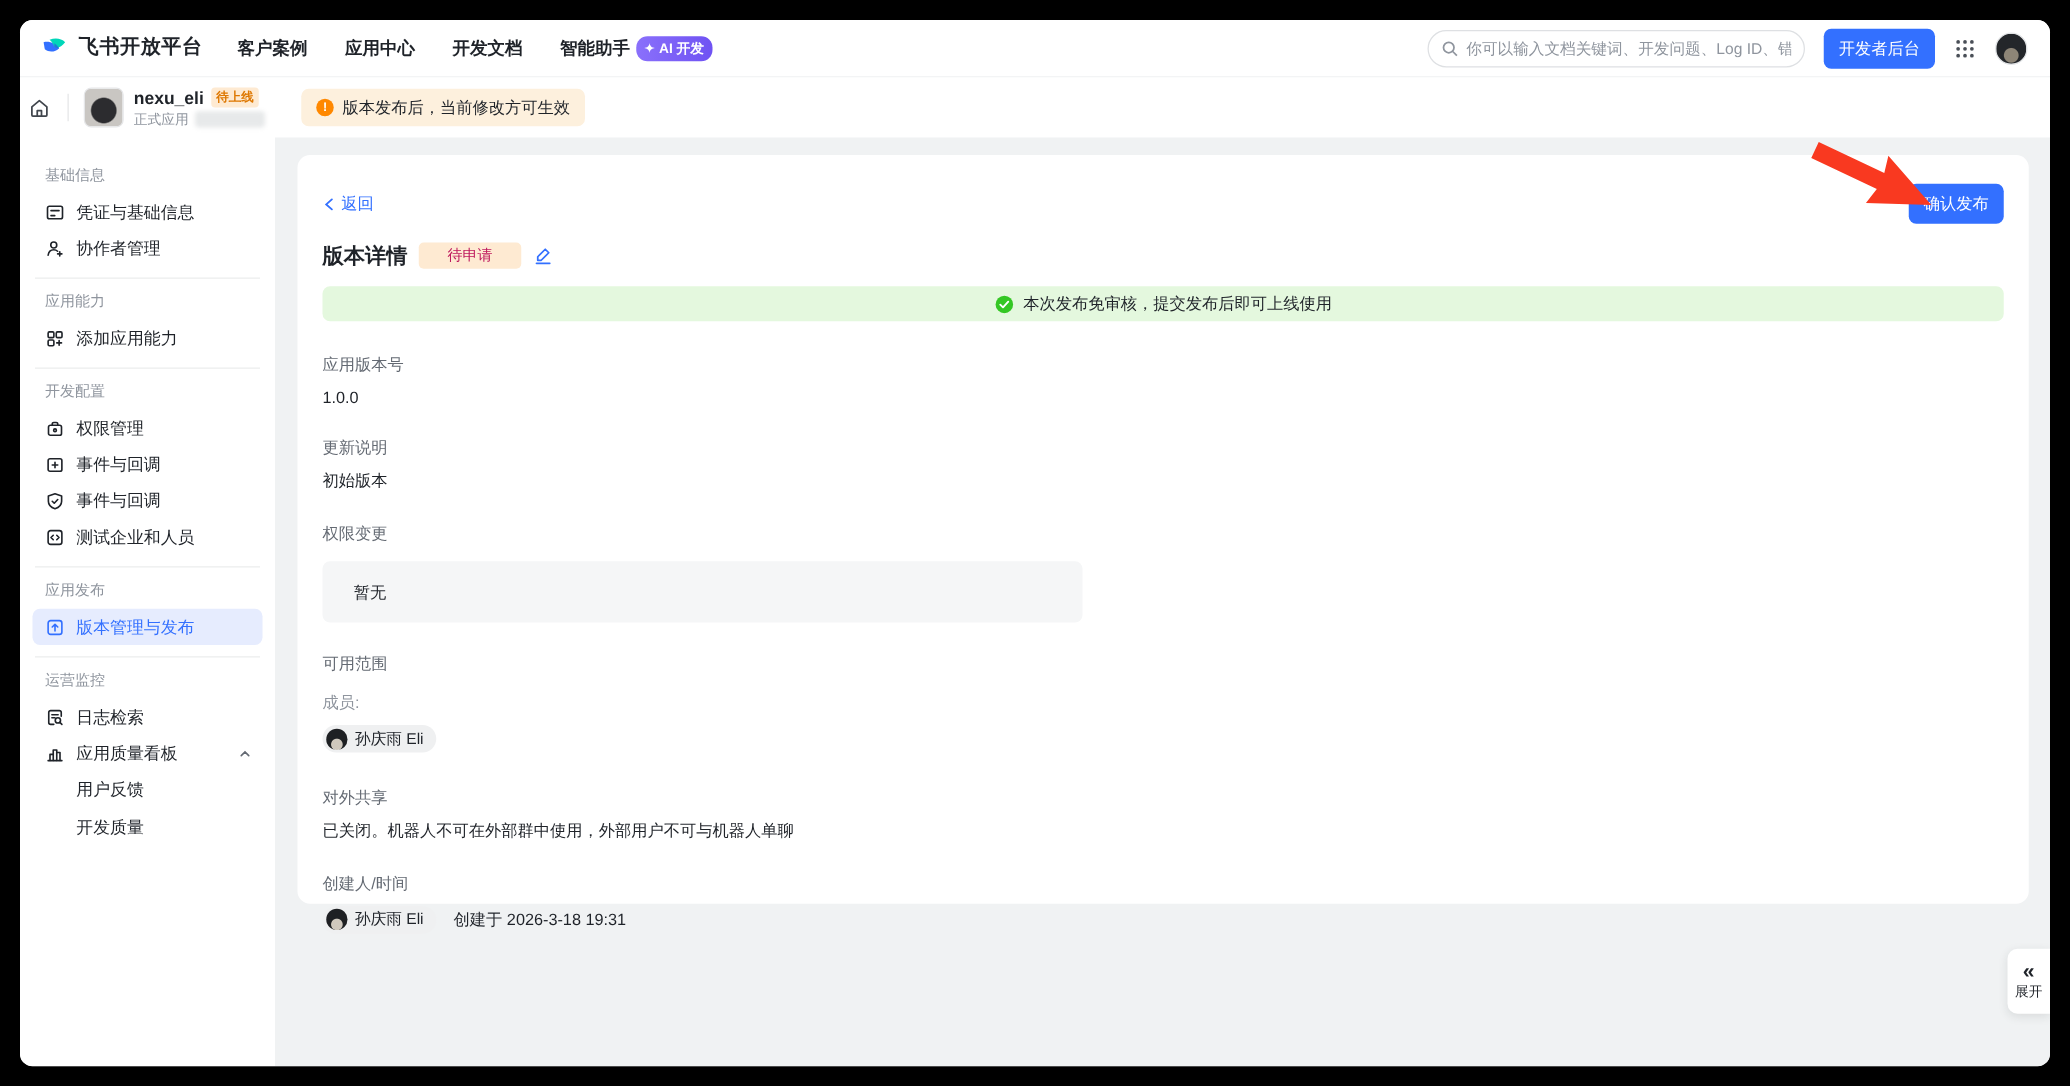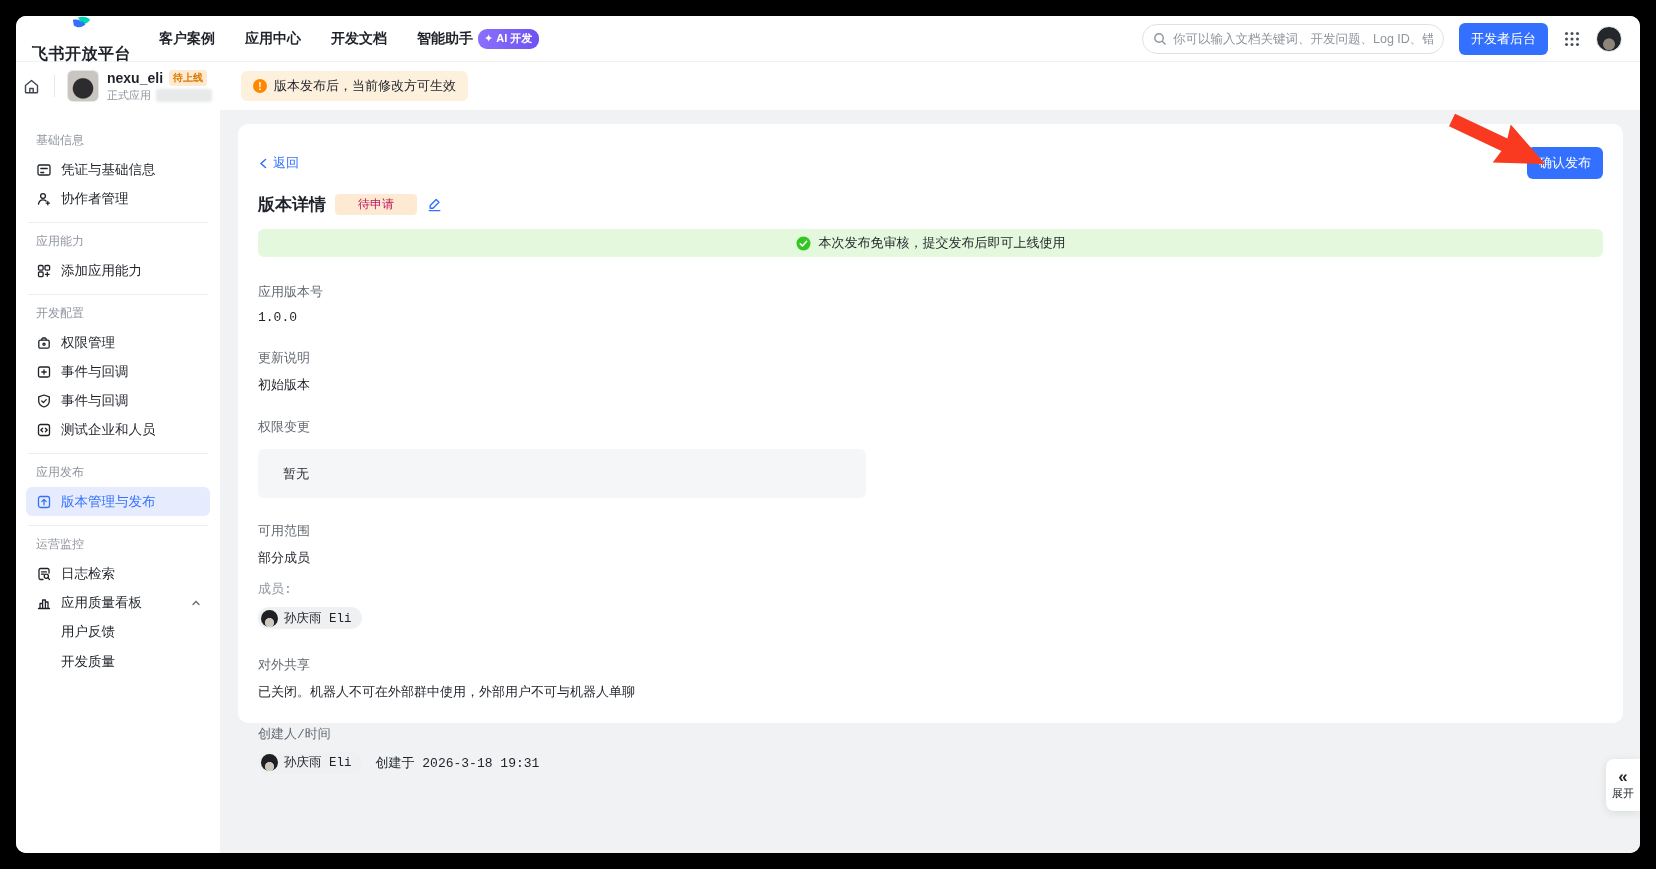--- a/index.html
+++ b/index.html
@@ -14,21 +14,21 @@
   .window {
     position:absolute; left:16px; top:16px; width:1624px; height:837px;
     background:#fff; border-radius:10px; overflow:hidden;
     display:flex; flex-direction:column;
   }
   
   .topnav {
     height:46px; flex:0 0 46px; display:flex; align-items:center;
     padding:0 18px 0 16px; background:#fff; border-bottom:1px solid #f0f1f2;
   }
-  .brand { display:flex; align-items:center; gap:8px;flex-direction:column; }
+  .brand { display:flex; gap:8px; }
   .brand-name { font-size:16px; font-weight:bold; letter-spacing:.5px; }
   .nav-menu { display:flex; align-items:center; gap:30px; margin-left:28px; }
   .nav-item { font-size:14px; font-weight:600; cursor:pointer; }
   .nav-assistant { display:flex; align-items:center; gap:5px; }
   .ai-badge {
     background:linear-gradient(90deg,#8a70fb,#6f52f3); color:#fff; font-size:11px;
     padding:2px 7px 3px 6px; border-radius:9px; display:inline-flex; align-items:center; gap:3px;
     font-weight:600;
   }
   .nav-right { margin-left:auto; display:flex; align-items:center; gap:15px; }
@@ -105,21 +105,21 @@
   .card-top { display:flex; align-items:center; justify-content:space-between; padding-top:23px; }
   .back-link { display:flex; align-items:center; gap:4px; color:#3370ff; font-size:13px; cursor:pointer; }
   .title-row { display:flex; align-items:center; gap:9px; margin-top:14px; }
   .page-title { font-size:17px; font-weight:700; }
   .badge-apply { background:#feead2; color:#be185d; font-size:12px; padding:2px 23px; border-radius:4px; }
   .edit-icon { width:17px; height:17px; display:flex; cursor:pointer; }
   .success-banner {
     margin-top:13px; height:28px; background:#e4f8de; border-radius:6px;
     display:flex; align-items:center; gap:8px; padding:0 13px; font-size:13px;justify-content:center;
   }
-  .fields { margin-top:26px;font-family:Liberation Mono, monospace; }
+  .fields { margin-top:26px; }
   .field { margin-bottom:24px; }
   .field-label { font-size:13px; color:#646a73; }
   .field-value { font-size:13px; color:#1f2329; margin-top:9px; }
   .perm-box {
     margin-top:13px; width:608px; height:49px; background:#f5f6f7; border-radius:6px;
     display:flex; align-items:center; padding-left:25px; font-size:13px;
   }
   .sub-label { font-size:13px; color:#8f959e; margin-top:13px; }
   .member-chip {
     margin-top:9px; display:inline-flex; align-items:center; gap:6px;
@@ -392,21 +392,20 @@
 
           <div class="field">
             <div class="field-label">权限变更</div>
             <div class="perm-box">
               <span>暂无</span>
             </div>
           </div>
 
           <div class="field">
             <div class="field-label">可用范围</div>
-            <div class="field-value">部分成员</div>
             <div class="sub-label">成员:</div>
             <div class="member-chip">
               <span class="chip-avatar"></span>
               <span>孙庆雨 Eli</span>
             </div>
           </div>
 
           <div class="field">
             <div class="field-label">对外共享</div>
             <div class="field-value">已关闭。机器人不可在外部群中使用，外部用户不可与机器人单聊</div>

